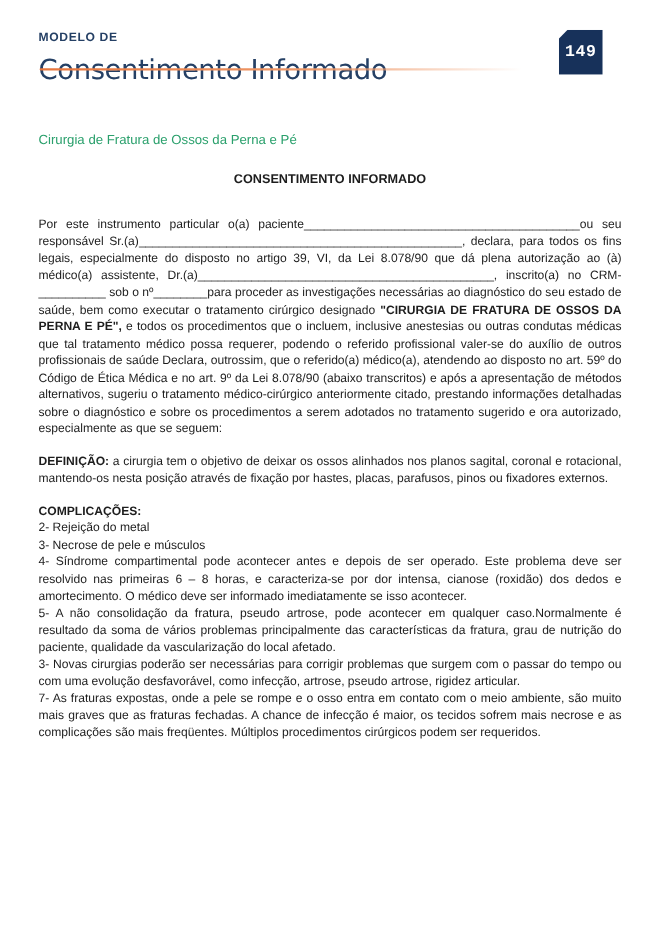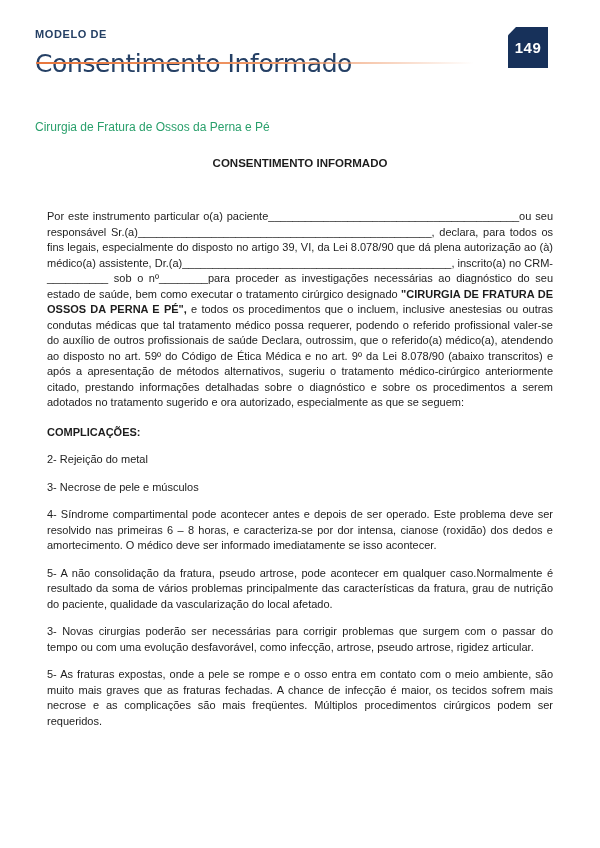--- a/index.html
+++ b/index.html
@@ -33,57 +33,58 @@
     background:linear-gradient(to right, var(--orange) 0%, #ef9a6a 55%, rgba(239,154,106,0) 100%);
     border-radius:1px;
   }
   .badge{
     position:absolute;left:508px;top:27px;width:40px;height:41px;
     background:var(--badge-navy);
     clip-path:polygon(20% 0, 100% 0, 100% 100%, 0 100%, 0 20%);
     display:flex;align-items:center;justify-content:center;
   }
   .badge span{
-    font-family:Liberation Sans, sans-serif;font-weight:bold;
+    font-family:Liberation Mono, monospace;font-weight:bold;
     font-size:15px;color:#ffffff;letter-spacing:0.5px;
   }
   .subtitle{
     position:absolute;left:35px;top:120px;
     font-size:12px;font-weight:normal;color:var(--green);
   }
   .doc-title{
     position:absolute;left:35px;top:157px;width:530px;
     text-align:center;font-size:11.5px;font-weight:bold;color:var(--text);
   }
   .doc-body{
     position:absolute;left:35px;top:197px;width:530px;
     font-size:11px;line-height:15.5px;color:var(--text);
     text-align:justify;
   }
-  .para{margin:12px;}
+  .para{margin:0;}
   .para.gap{margin-top:14px;}
   .bold{font-weight:bold;}
 </style>
 </head>
 <body>
 
 <div class="page">
   <div class="header">
     <span class="kicker">MODELO DE</span>
     <span class="title">Consentimento Informado</span>
   </div>
   <div class="rule"></div>
   <div class="badge">
     <span>149</span>
   </div>
   <div class="subtitle">Cirurgia de Fratura de Ossos da Perna e Pé</div>
   <div class="doc-title">CONSENTIMENTO INFORMADO</div>
   <div class="doc-body">
       <div class="para"><span>Por este instrumento particular o(a) paciente</span><span>_________________________________________ou</span><span> seu responsável </span><span>Sr.(a)________________________________________________,</span><span> declara, para todos os fins legais, especialmente do disposto no artigo 39, VI, da Lei 8.078/90 que dá plena autorização ao (à) médico(a) assistente, </span><span>Dr.(a)____________________________________________,</span><span> inscrito(a) no </span><span>CRM-__________</span><span> sob o </span><span>nº________para</span><span> proceder as investigações necessárias ao diagnóstico do seu estado de saúde, bem como executar o tratamento cirúrgico designado </span><span class="bold">"CIRURGIA DE FRATURA DE OSSOS DA PERNA E PÉ",</span><span> e todos os procedimentos que o incluem, inclusive anestesias ou outras condutas médicas que tal tratamento médico possa requerer, podendo o referido profissional valer-se do auxílio de outros profissionais de saúde Declara, outrossim, que o referido(a) médico(a), atendendo ao disposto no art. 59º do Código de Ética Médica e no art. 9º da Lei 8.078/90 (abaixo transcritos) e após a apresentação de métodos alternativos, sugeriu o tratamento médico-cirúrgico anteriormente citado, prestando informações detalhadas sobre o diagnóstico e sobre os procedimentos a serem adotados no tratamento sugerido e ora autorizado, especialmente as que se seguem:</span></div>
+      <div class="para gap"><span class="bold">DEFINIÇÃO:</span><span> a cirurgia tem o objetivo de deixar os ossos alinhados nos planos sagital, coronal e rotacional, mantendo-os nesta posição através de fixação por hastes, placas, parafusos, pinos ou fixadores externos.</span></div>
       <div class="para gap"><span class="bold">COMPLICAÇÕES:</span></div>
       <div class="para"><span>2- Rejeição do metal</span></div>
       <div class="para"><span>3- Necrose de pele e músculos</span></div>
       <div class="para"><span>4- Síndrome compartimental pode acontecer antes e depois de ser operado. Este problema deve ser resolvido nas primeiras 6 – 8 horas, e caracteriza-se por dor intensa, cianose (roxidão) dos dedos e amortecimento. O médico deve ser informado imediatamente se isso acontecer.</span></div>
       <div class="para"><span>5- A não consolidação da fratura, pseudo artrose, pode acontecer em qualquer caso.Normalmente é resultado da soma de vários problemas principalmente das características da fratura, grau de nutrição do paciente, qualidade da vascularização do local afetado.</span></div>
       <div class="para"><span>3- Novas cirurgias poderão ser necessárias para corrigir problemas que surgem com o passar do tempo ou com uma evolução desfavorável, como infecção, artrose, pseudo artrose, rigidez articular.</span></div>
-      <div class="para"><span>5- As fraturas expostas, onde a pele se rompe e o osso entra em contato com o meio ambiente, são muito mais graves que as fraturas fechadas. A chance de infecção é maior, os tecidos sofrem mais necrose e as complicações são mais freqüentes. Múltiplos procedimentos cirúrgicos podem ser requeridos.</span></div>
+      <div class="para"><span>7- As fraturas expostas, onde a pele se rompe e o osso entra em contato com o meio ambiente, são muito mais graves que as fraturas fechadas. A chance de infecção é maior, os tecidos sofrem mais necrose e as complicações são mais freqüentes. Múltiplos procedimentos cirúrgicos podem ser requeridos.</span></div>
     </div>
 </div>
 
 </body></html>

